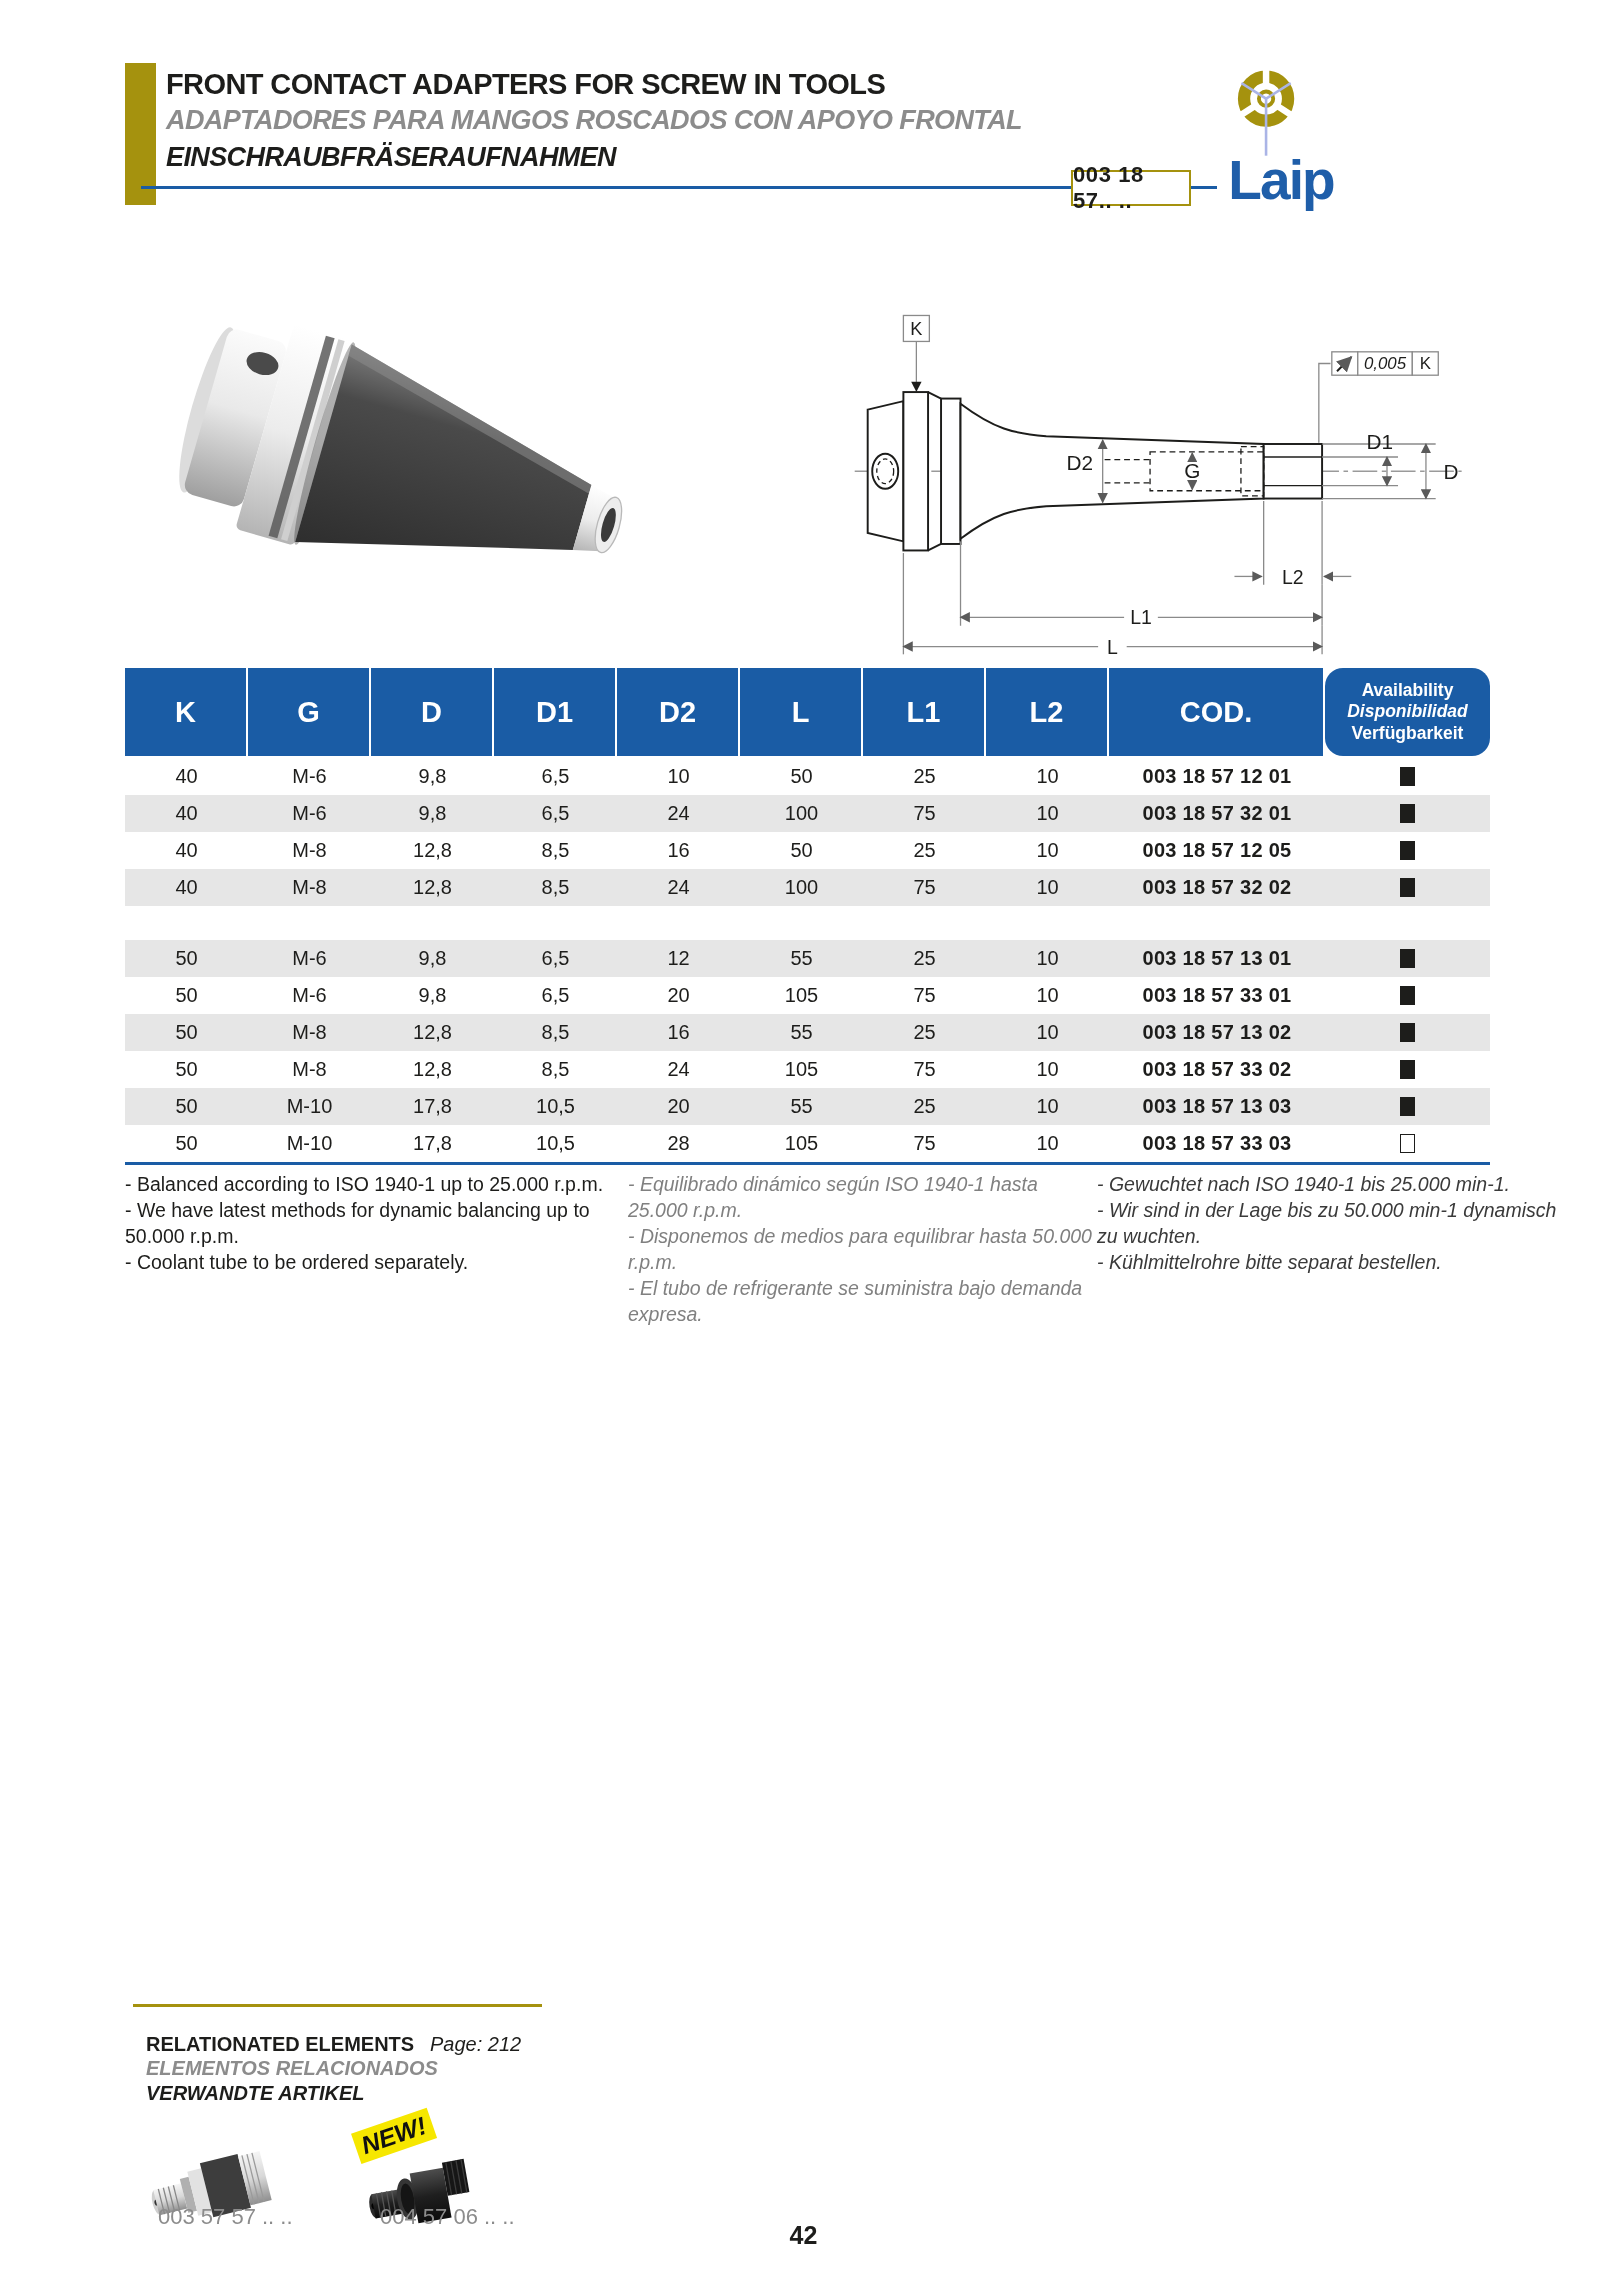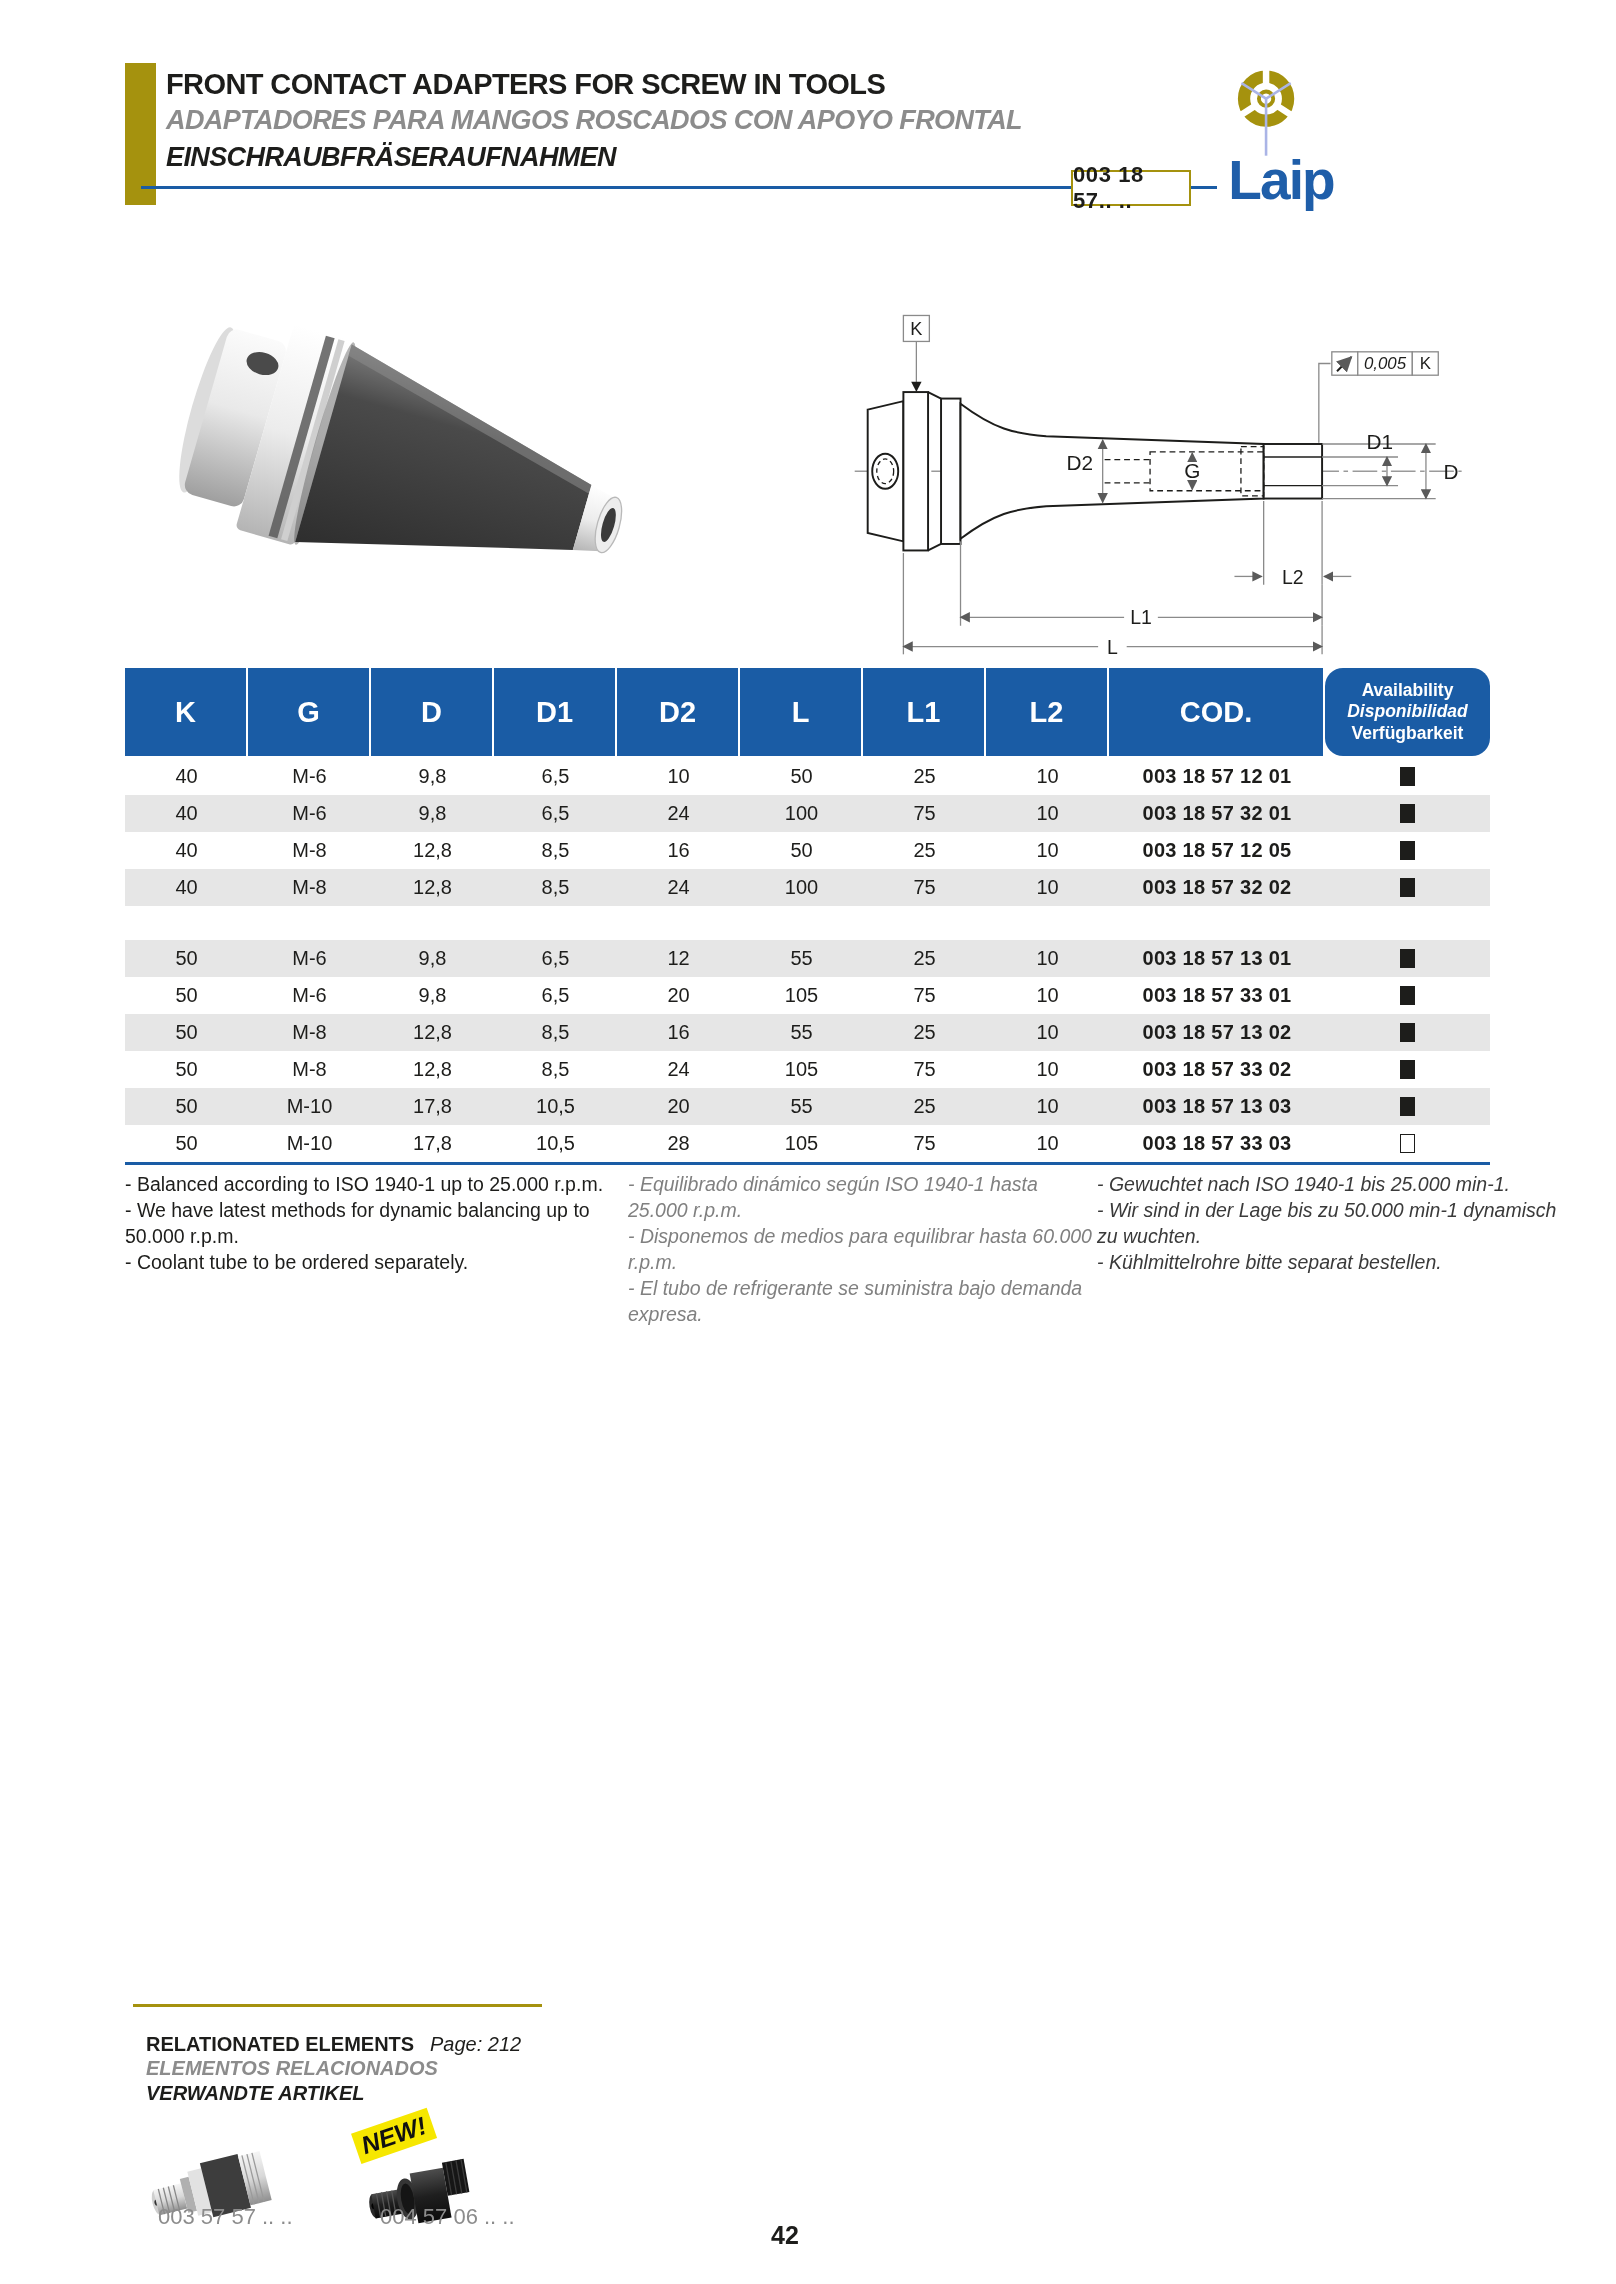--- a/index.html
+++ b/index.html
@@ -53,21 +53,21 @@
   .rel-title-en{position:absolute;left:146px;top:2033px;font-size:20px;font-weight:bold;color:#1d1d1b;}
   .rel-title-es{position:absolute;left:146px;top:2057px;font-size:20px;font-weight:bold;font-style:italic;color:#8c8c8c;}
   .rel-title-de{position:absolute;left:146px;top:2082px;font-size:20px;font-weight:bold;font-style:italic;color:#1d1d1b;}
   .rel-page{position:absolute;left:430px;top:2033px;font-size:20px;font-style:italic;color:#1d1d1b;}
   .rel-img-1{position:absolute;left:146px;top:2138px;}
   .rel-img-2{position:absolute;left:364px;top:2144px;}
   .new-badge{position:absolute;left:354px;top:2120px;background:#f6e700;color:#111;
              font-size:25px;font-weight:bold;font-style:italic;padding:1.3px 6.5px;transform:rotate(-19deg);}
   .rel-code-1{position:absolute;left:158px;top:2204px;font-size:22px;color:#8c8c8c;}
   .rel-code-2{position:absolute;left:380px;top:2204px;font-size:22px;color:#8c8c8c;}
-  .page-num{position:absolute;left:771px;top:2221px;width:65px;text-align:left;font-size:25px;font-weight:bold;}
+  .page-num{position:absolute;left:771px;top:2221px;width:65px;text-align:center;font-size:25px;font-weight:bold;}
 </style>
 </head>
 <body>
 
 <div class="page" data-name="catalog-page">
 
   <div class="gold-bar" data-name="header-accent-bar"></div>
   <div class="title-en" data-name="page-title">FRONT CONTACT ADAPTERS FOR SCREW IN TOOLS</div>
   <div class="title-es" data-name="page-title-spanish">ADAPTADORES PARA MANGOS ROSCADOS CON APOYO FRONTAL</div>
   <div class="title-de" data-name="page-title-german">EINSCHRAUBFRÄSERAUFNAHMEN</div>
@@ -365,21 +365,21 @@
     </div>
   </div>
 
   <div class="notes notes-en" data-name="notes-english">
     <div data-name="note-line">- Balanced according to ISO 1940-1 up to 25.000 r.p.m.</div>
     <div data-name="note-line">- We have latest methods for dynamic balancing up to 50.000 r.p.m.</div>
     <div data-name="note-line">- Coolant tube to be ordered separately.</div>
   </div>
   <div class="notes notes-es" data-name="notes-spanish">
     <div data-name="note-line">- Equilibrado dinámico según ISO 1940-1 hasta 25.000 r.p.m.</div>
-    <div data-name="note-line">- Disponemos de medios para equilibrar hasta 60.000 r.p.m.</div>
+    <div data-name="note-line">- Disponemos de medios para equilibrar hasta 50.000 r.p.m.</div>
     <div data-name="note-line">- El tubo de refrigerante se suministra bajo demanda expresa.</div>
   </div>
   <div class="notes notes-de" data-name="notes-german">
     <div data-name="note-line">- Gewuchtet nach ISO 1940-1 bis 25.000 min-1.</div>
     <div data-name="note-line">- Wir sind in der Lage bis zu 50.000 min-1 dynamisch zu wuchten.</div>
     <div data-name="note-line">- Kühlmittelrohre bitte separat bestellen.</div>
   </div>
 
   <div class="rel-rule" data-name="related-divider"></div>
   <div class="rel-title-en" data-name="related-title">RELATIONATED ELEMENTS</div>

